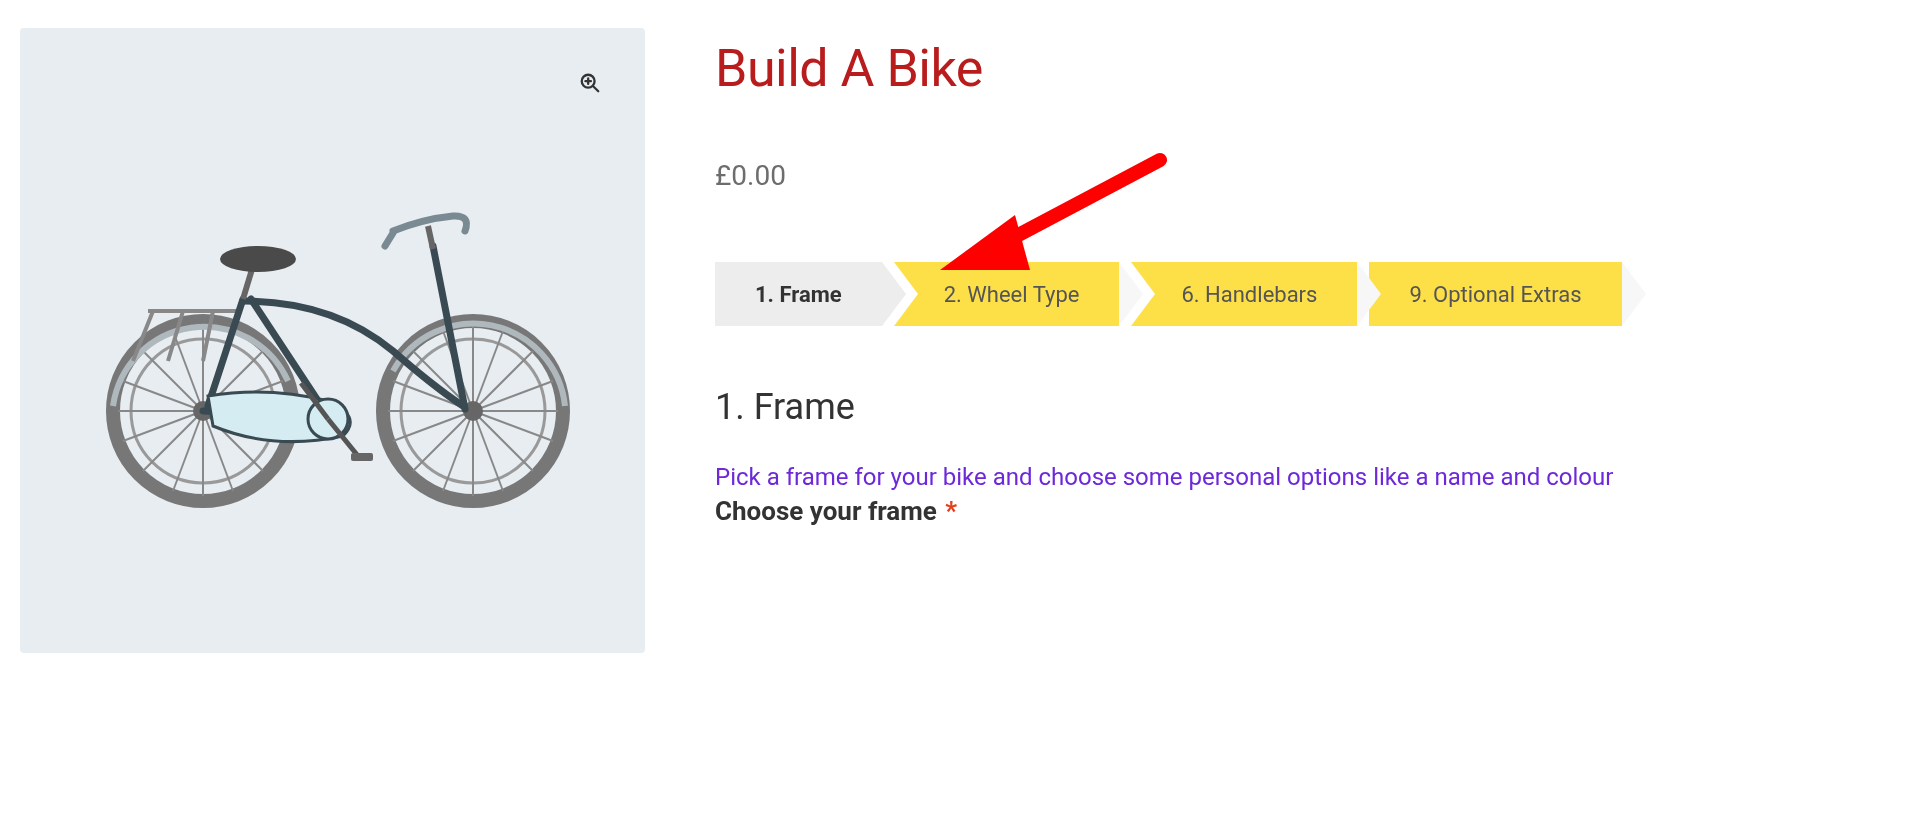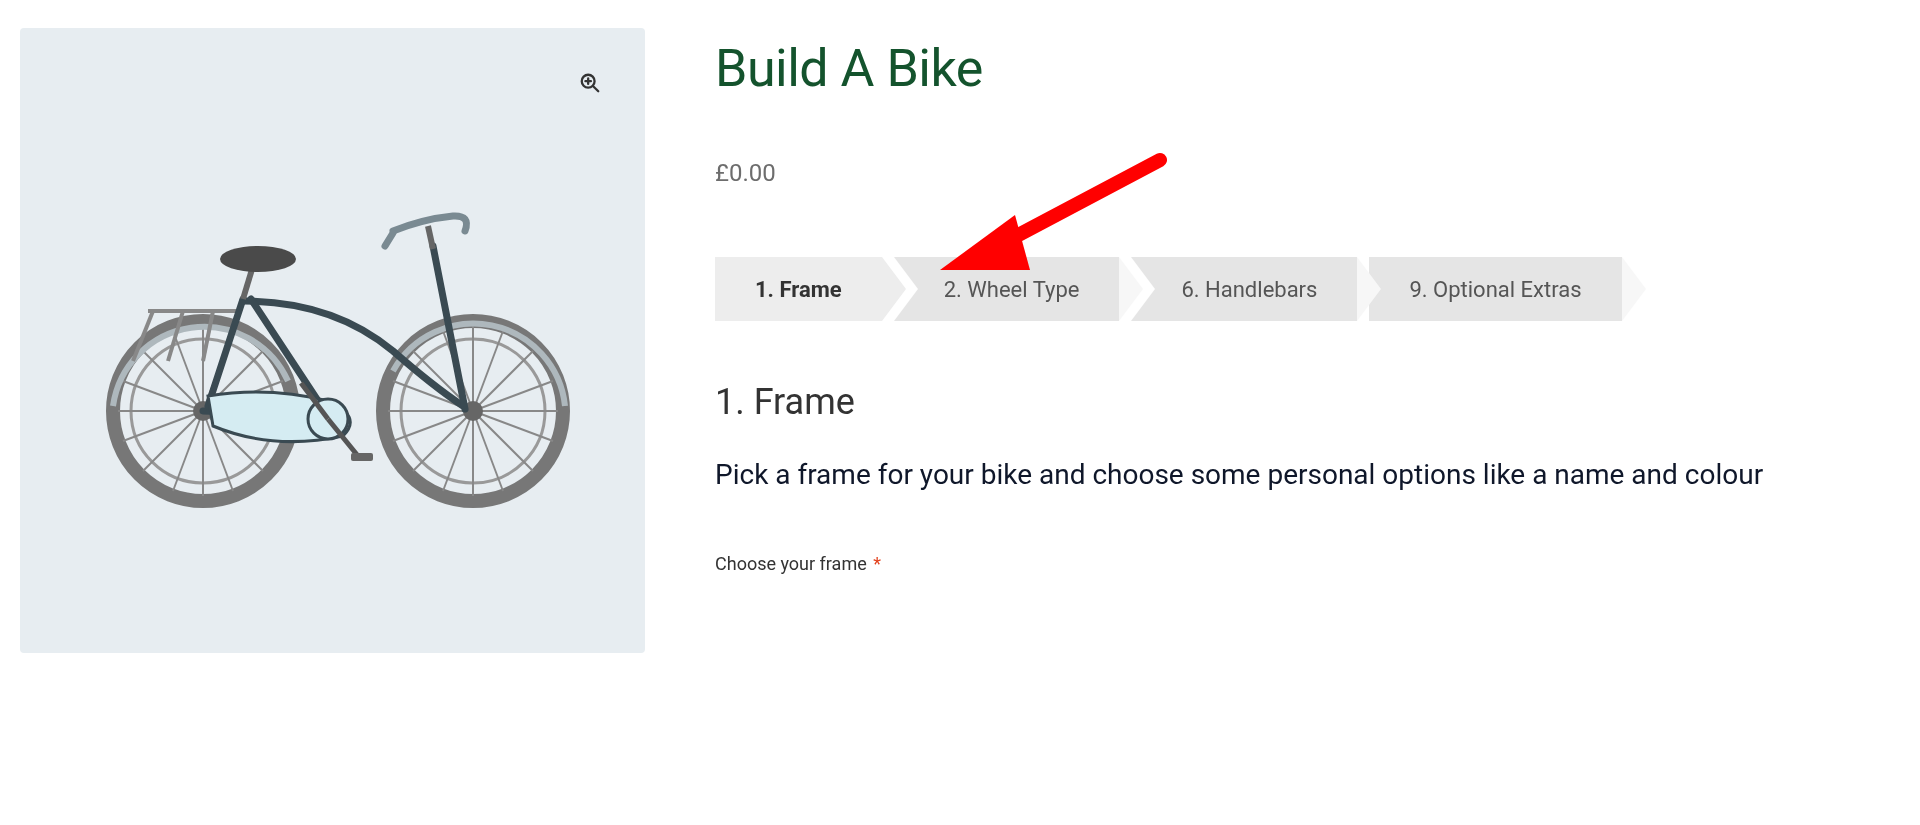--- a/index.html
+++ b/index.html
@@ -44,45 +44,45 @@
     width: 480px;
     height: 340px;
   }
   .details {
     flex: 1;
     padding-top: 10px;
   }
   .product-title {
     font-size: 52px;
     font-weight: 400;
-    color: #14532d;
+    color: #b91c1c;
     margin-bottom: 60px;
     letter-spacing: -0.5px;
   }
   .price {
-    font-size: 24px;
+    font-size: 28px;
     color: #6d6d6d;
     font-weight: 400;
     margin-bottom: 70px;
   }
   .steps {
     display: flex;
     flex-wrap: wrap;
     gap: 12px 12px;
     margin-bottom: 60px;
   }
   .step {
     position: relative;
     height: 64px;
     display: flex;
     align-items: center;
     padding: 0 40px 0 50px;
     font-size: 22px;
     color: #555;
-    background: #e5e5e5;
+    background: #fde047;
     cursor: pointer;
     white-space: nowrap;
   }
   .step.active {
     background: #ededed;
     color: #333;
     font-weight: 700;
   }
   .step::before {
     content: "";
@@ -112,29 +112,28 @@
   }
   .step.first::before { display: none; }
   .step.first { padding-left: 40px; }
   .section-title {
     font-size: 36px;
     font-weight: 400;
     color: #333;
     margin-bottom: 30px;
   }
   .section-desc {
-    font-size: 28px;
-    color: #0f172a;
-    margin-bottom: 55px;
+    font-size: 24px;
+    color: #6d28d9;
     line-height: 1.6;
   }
   .field-label {
-    font-size: 18px;
-    color: #333;
-    font-weight: 400;
+    font-size: 26px;
+    color: #333;
+    font-weight: 700;
   }
   .required { color: #e2401c; margin-left: 2px; }
 
   
   .arrow-svg {
     position: absolute;
     left: 920px;
     top: 150px;
     pointer-events: none;
   }

